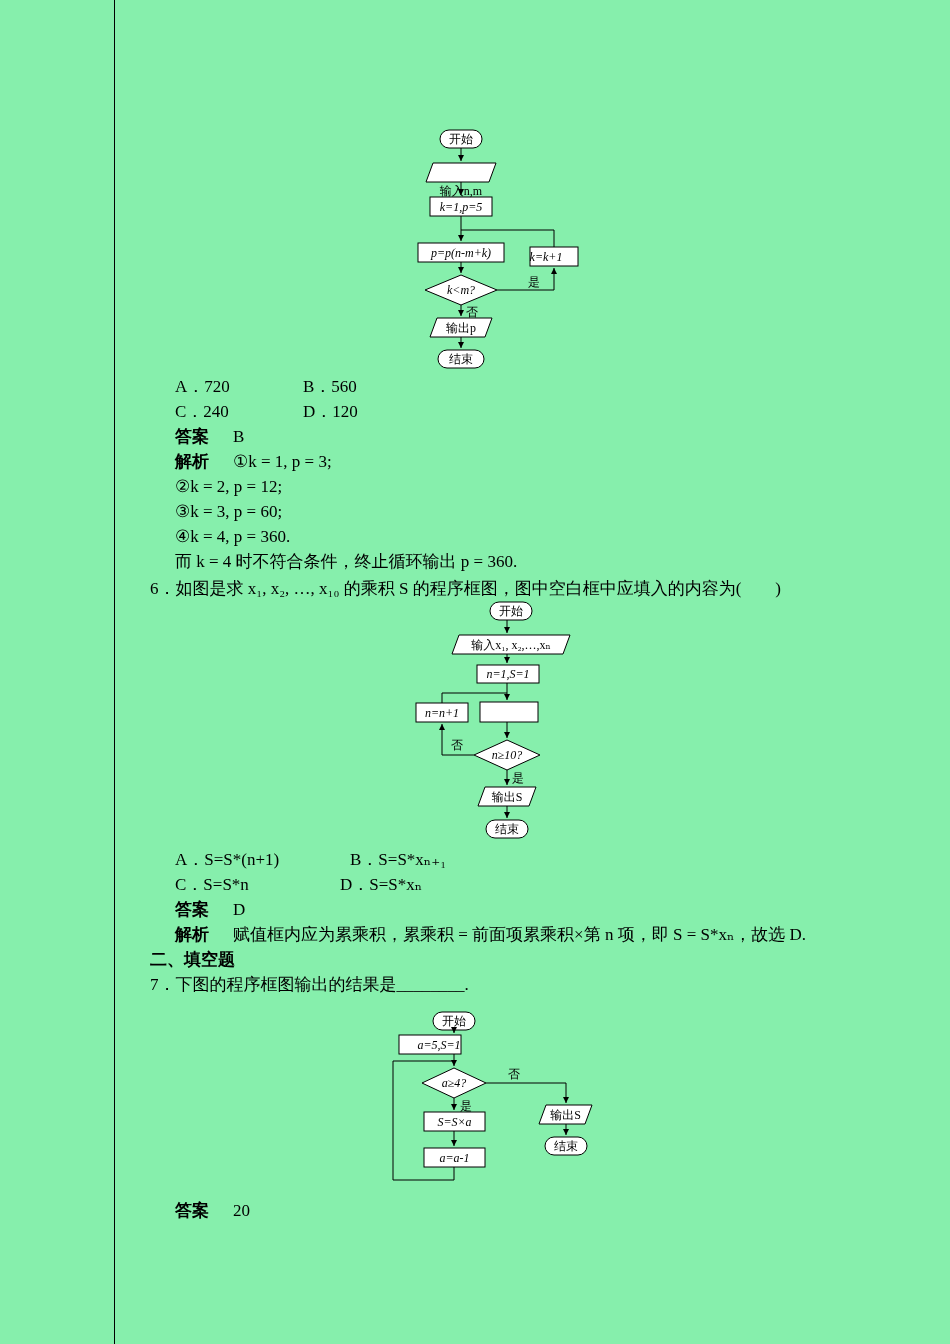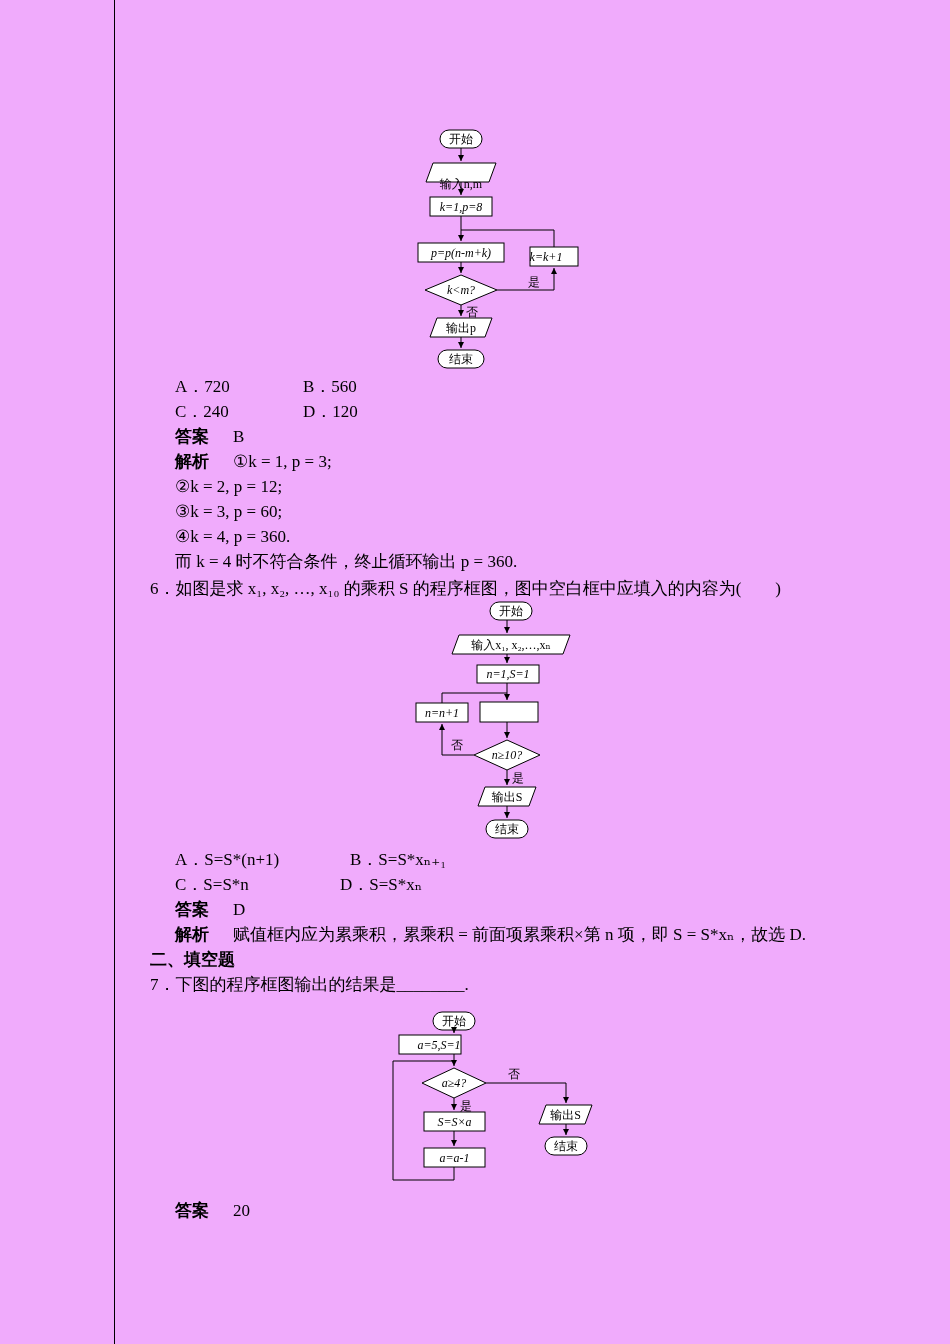--- a/index.html
+++ b/index.html
@@ -1,17 +1,17 @@
 <!DOCTYPE html>
 <html><head>
 <meta charset="utf-8">
 <style>
   html,body{margin:0;padding:0;}
   body{background:#ffffff;}
-  .page{position:relative;width:950px;height:1344px;background:#f0abfc;color:#000;
+  .page{position:relative;width:950px;height:1344px;background:#86efac;color:#000;
         font-family:"Liberation Serif","DejaVu Serif",serif;overflow:hidden;}
   .t{position:absolute;font-size:17px;line-height:22px;white-space:nowrap;}
   .b{font-weight:700;}
   .vrule{position:absolute;width:1px;background:#000;}
   .flow{position:absolute;}
   .flow svg{display:block;}
   .node{position:absolute;display:flex;align-items:center;justify-content:center;
         font-size:12px;white-space:nowrap;line-height:1;}
   .math{font-style:italic;}
   .lbl{position:absolute;font-size:12px;line-height:1;}
@@ -43,22 +43,22 @@
       <line x1="101" y1="23" x2="101" y2="36" marker-end="url(#a1)"></line>
       <line x1="101" y1="57" x2="101" y2="70" marker-end="url(#a1)"></line>
       <line x1="101" y1="91" x2="101" y2="116" marker-end="url(#a1)"></line>
       <line x1="101" y1="137" x2="101" y2="148" marker-end="url(#a1)"></line>
       <polyline points="137,165 194,165 194,143" marker-end="url(#a1)"></polyline>
       <polyline points="194,122 194,105 101,105"></polyline>
       <line x1="101" y1="180" x2="101" y2="191" marker-end="url(#a1)"></line>
       <line x1="101" y1="212" x2="101" y2="223" marker-end="url(#a1)"></line>
     </svg>
     <div class="node" style="left:80px;top:5px;width:42px;height:18px;">开始</div>
-    <div class="node" style="left:66px;top:44px;width:70px;height:29px;">输入n,m</div>
-    <div class="node math" style="left:70px;top:72px;width:62px;height:19px;">k=1,p=8</div>
+    <div class="node" style="left:66px;top:51px;width:70px;height:29px;">输入n,m</div>
+    <div class="node math" style="left:70px;top:72px;width:62px;height:19px;">k=1,p=5</div>
     <div class="node math" style="left:58px;top:118px;width:86px;height:19px;">p=p(n-m+k)</div>
     <div class="node math" style="left:170px;top:122px;width:32px;height:19px;">k=k+1</div>
     <div class="node math" style="left:65px;top:150px;width:72px;height:30px;">k&lt;m?</div>
     <div class="lbl" style="left:168px;top:151px;">是</div>
     <div class="lbl" style="left:106px;top:181px;">否</div>
     <div class="node" style="left:70px;top:193px;width:62px;height:19px;">输出p</div>
     <div class="node" style="left:78px;top:225px;width:46px;height:18px;">结束</div>
   </div>
 
   <span class="t" style="left:175px;top:376px;">A．720</span>

